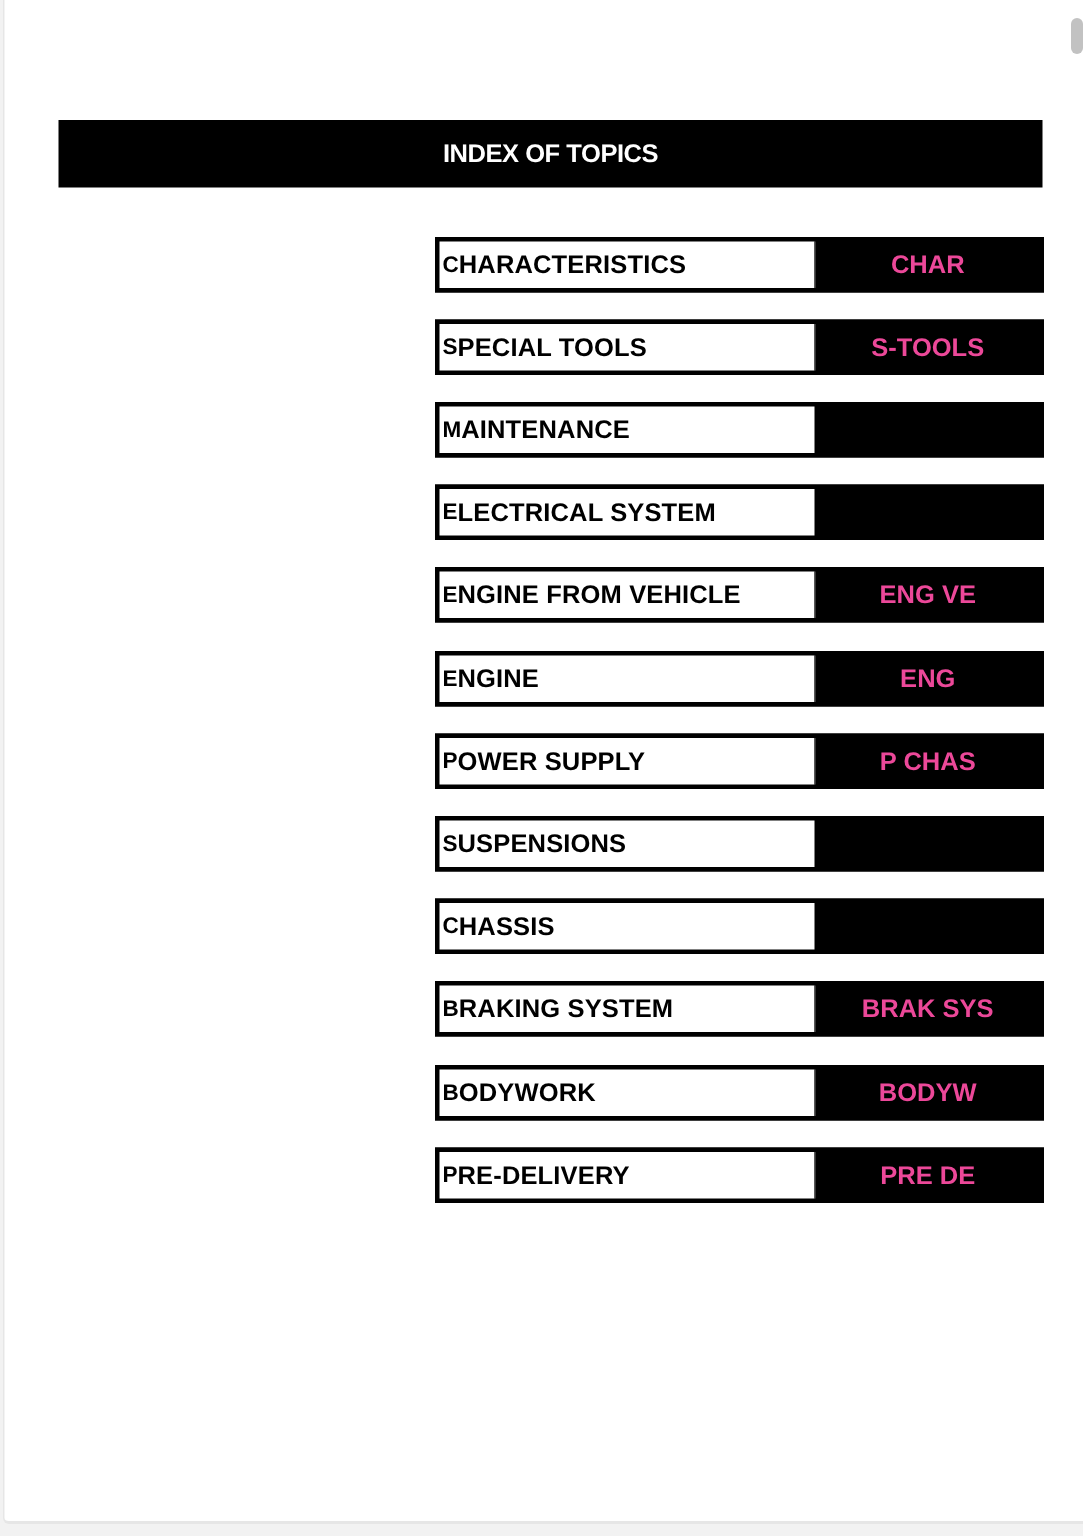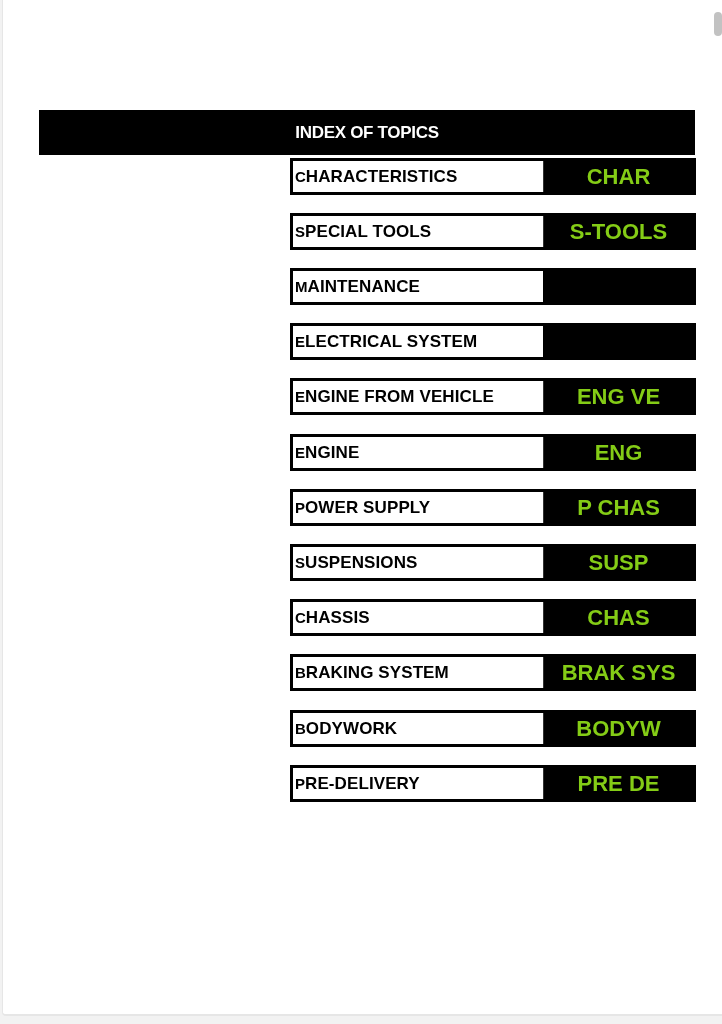--- a/index.html
+++ b/index.html
@@ -11,39 +11,39 @@
     position:absolute; left:2px; top:0; width:720px; height:1016px;
     background:#ffffff; border-left:1px solid #e6e6e6; border-bottom:2px solid #e6e6e6;
     border-bottom-left-radius:4px; box-sizing:border-box;
   }
   .scrollbar-thumb {
     position:absolute; left:714px; top:12px; width:8px; height:24px;
     background:#c2c2c2; border-radius:4px;
   }
   .title-bar {
     position:absolute; left:36px; top:80px; width:656px; height:45px;
-    background:#000; display:flex; align-items:center; justify-content:center;margin-top:30px;
+    background:#000; display:flex; align-items:center; justify-content:center;
   }
   .title-bar span {
     color:#fff; font-weight:bold; font-size:17px; letter-spacing:-0.3px;
   }
   .topic-row {
     position:absolute; left:287px; width:406px; height:37px;
     border:3px solid #000; box-sizing:border-box; display:flex; background:#000;
     text-decoration:none; cursor:pointer;
   }
   .topic-name {
     width:250px; height:100%; background:#fff; display:flex; align-items:center;
     padding-left:2px; box-sizing:border-box; color:#000; font-weight:bold;
   }
   .topic-name .cap { font-size:15px; }
   .topic-name .rest { font-size:17px; text-transform:uppercase; letter-spacing:0.1px;text-align:right; }
   .topic-code {
     flex:1; height:100%; display:flex; align-items:center; justify-content:center;
-    color:#84cc16; font-weight:bold; font-size:22px; border-left:1px solid #333;
+    color:#ec4899; font-weight:bold; font-size:17px; border-left:1px solid #333;
   }
 </style>
 </head>
 <body>
 
 <div class="page">
   <div class="title-bar">
     <span>INDEX OF TOPICS</span>
   </div>
 
@@ -92,28 +92,26 @@
         <span class="cap">P</span>
         <span class="rest">ower supply</span>
       </div>
     <div class="topic-code">P CHAS</div>
   </a>
   <a class="topic-row" style="top:544px">
     <div class="topic-name">
         <span class="cap">S</span>
         <span class="rest">uspensions</span>
       </div>
-    <div class="topic-code">SUSP</div>
   </a>
   <a class="topic-row" style="top:599px">
     <div class="topic-name">
         <span class="cap">C</span>
         <span class="rest">hassis</span>
       </div>
-    <div class="topic-code">CHAS</div>
   </a>
   <a class="topic-row" style="top:654px">
     <div class="topic-name">
         <span class="cap">B</span>
         <span class="rest">raking system</span>
       </div>
     <div class="topic-code">BRAK SYS</div>
   </a>
   <a class="topic-row" style="top:710px">
     <div class="topic-name">

